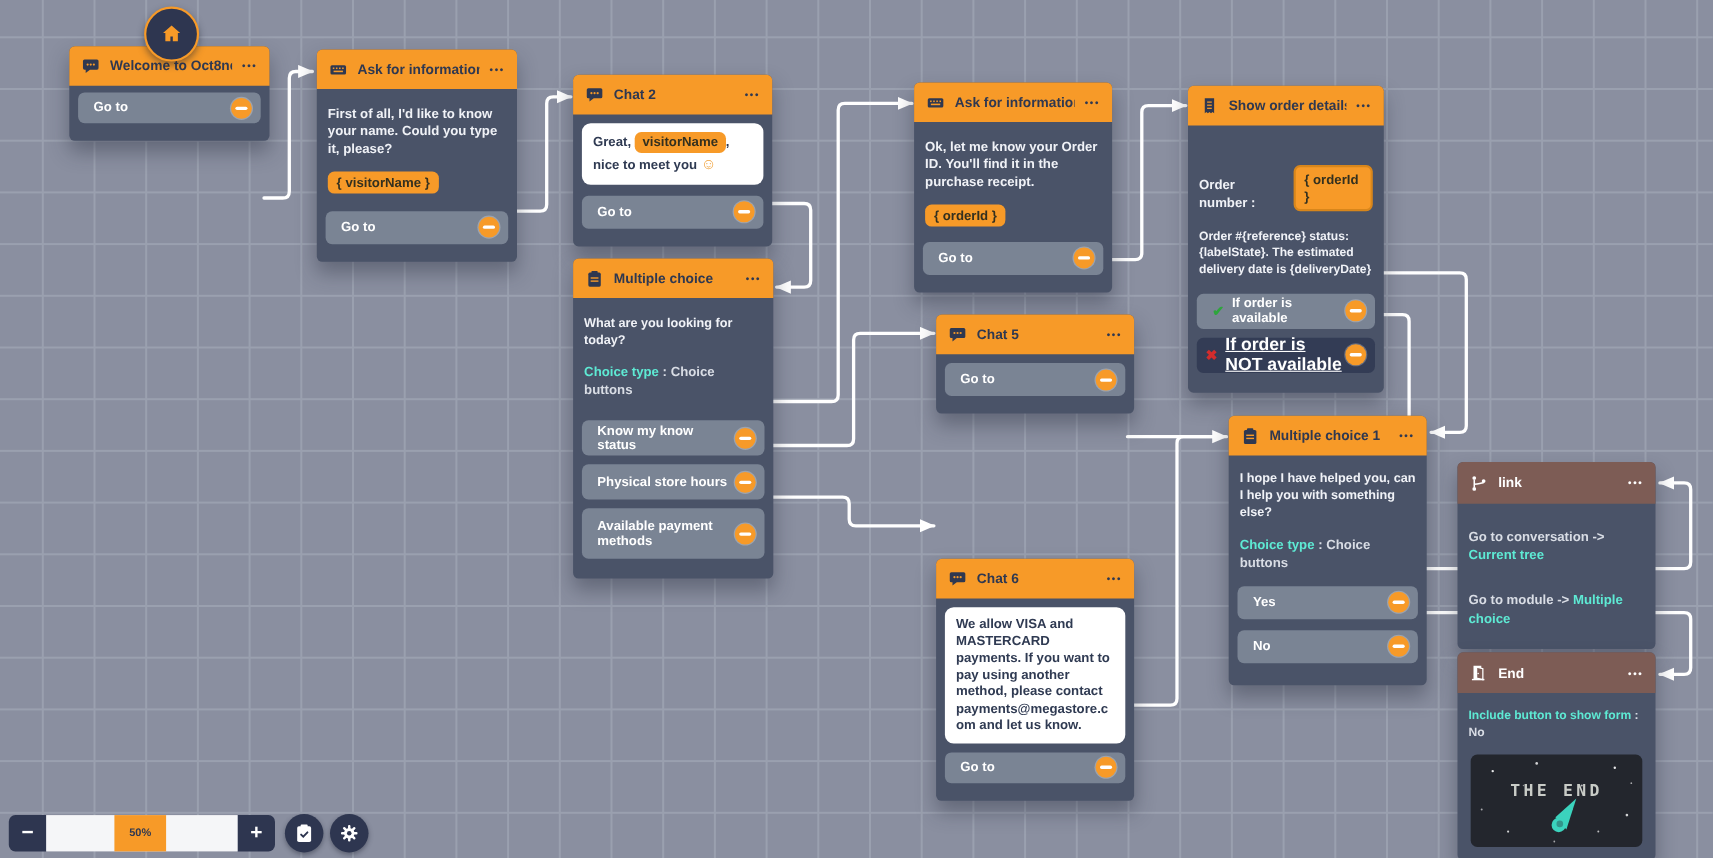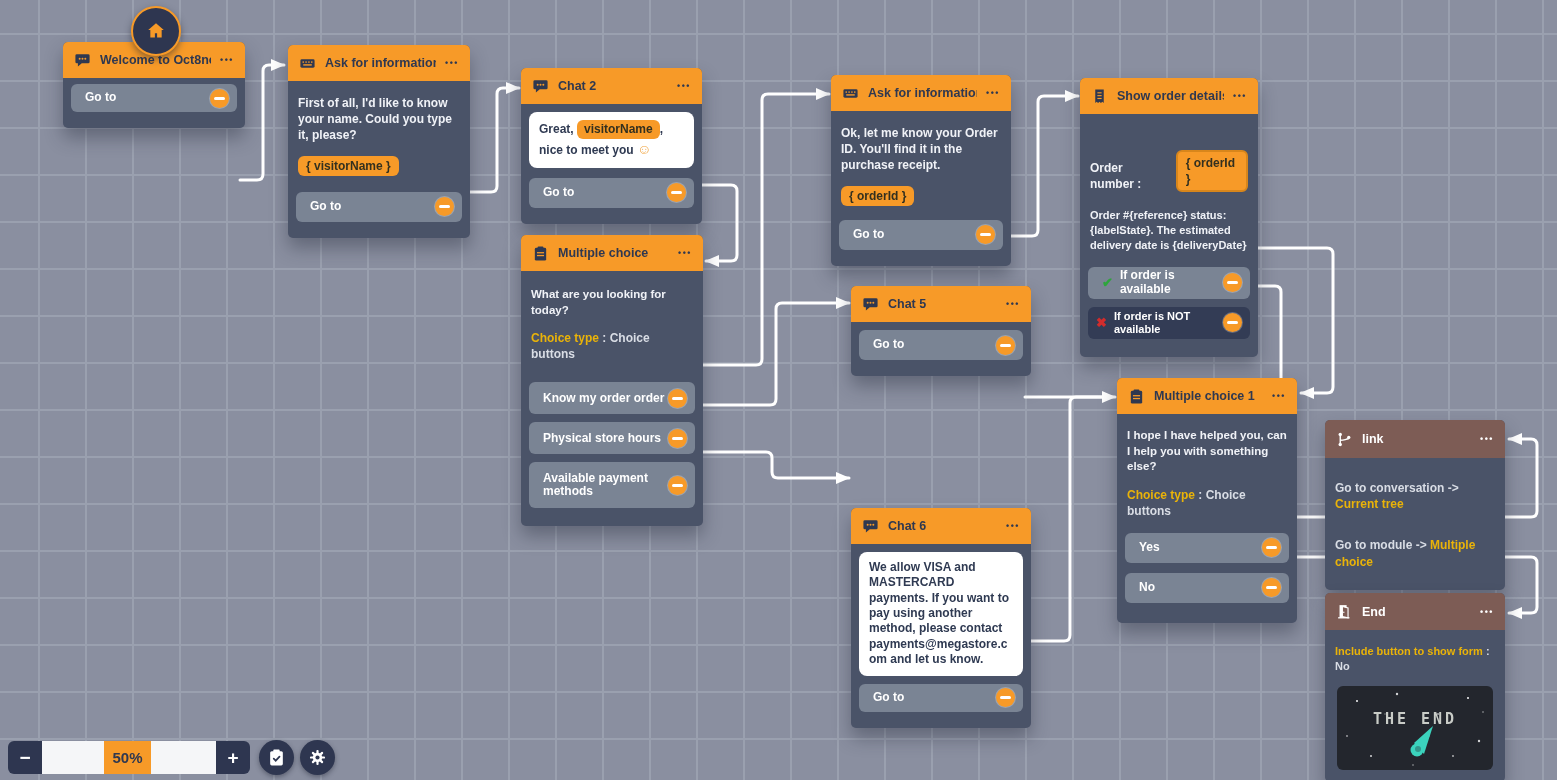--- a/index.html
+++ b/index.html
@@ -35,21 +35,21 @@
   .nhead.brown .menu{color:#FFFFFF;}
   .hicon{width:17px;height:17px;flex:0 0 auto;display:block;}
 
   .wbox{
     background:#FFFFFF;color:#2F3A52;border-radius:8px;
     margin:8px;padding:8px 10px;line-height:1.45;font-weight:600;
   }
   .wbox .b{font-weight:bold;}
   .dtext{margin:14px 10px 0;line-height:1.35;font-weight:600;color:#F0F2F7;}
   .small{font-size:11px;}
-  .lbl{font-weight:bold;color:#eab308;}
+  .lbl{font-weight:bold;color:#5eead4;}
   .val{color:#D9DDE5;font-weight:600;}
 
   .btn{
     background:#7A8494;color:#FFFFFF;border-radius:6px;
     margin:8px;padding:0 8px 0 14px;height:30px;
     display:flex;align-items:center;font-weight:bold;cursor:pointer;
   }
   .btn .btxt{flex:1;line-height:1.15;}
   .btn.dark{background:#333C55;}
   .minus{
@@ -91,21 +91,21 @@
   .controls{position:absolute;left:8px;top:740px;z-index:5;display:flex;align-items:center;}
   .zbtn{
     width:34px;height:33px;background:#2E3650;color:#FFFFFF;border:none;
     font-size:19px;font-weight:bold;cursor:pointer;display:flex;align-items:center;justify-content:center;
   }
   .zbtn.left{border-radius:6px 0 0 6px;}
   .zbtn.right{border-radius:0 6px 6px 0;}
   .ztrack{width:174px;height:33px;background:#F5F6F8;position:relative;}
   .zchip{
     position:absolute;left:62px;top:0;width:47px;height:33px;background:#F79A28;
-    color:#2F3850;font-weight:bold;font-size:15px;
+    color:#2F3850;font-weight:bold;font-size:10px;
     display:flex;align-items:center;justify-content:center;cursor:grab;
   }
   .cbtn{
     width:35px;height:35px;border-radius:50%;background:#2E3650;border:none;cursor:pointer;
     display:flex;align-items:center;justify-content:center;box-shadow:0 2px 5px rgba(30,35,50,.45);
   }
   .cbtn svg{width:19px;height:19px;}
   .gap8{margin-left:9px;}
 </style>
 </head>
@@ -208,21 +208,21 @@
         <rect x="7" y="14" width="10" height="1.8" fill="#F79A28"></rect>
       </svg>
     <span class="ttl">Multiple choice</span>
     <span class="menu">•••</span>
   </div>
   <div class="dtext" style="margin-top:16px;font-size:11.5px;">What are you looking for today?</div>
   <div class="dtext" style="margin-top:12px;">
     <span class="lbl">Choice type</span><span class="val"> : Choice buttons</span>
   </div>
   <div class="btn" style="margin-top:20px;height:32px;">
-    <span class="btxt">Know my order order</span>
+    <span class="btxt">Know my know status</span>
     <span class="minus"></span>
   </div>
   <div class="btn" style="height:32px;">
     <span class="btxt">Physical store hours</span>
     <span class="minus"></span>
   </div>
   <div class="btn" style="height:46px;">
     <span class="btxt">Available payment methods</span>
     <span class="minus"></span>
   </div>
@@ -267,21 +267,21 @@
     <span class="tag ringed">{ orderId }</span>
   </div>
   <div class="dtext small" style="margin-top:16px;font-weight:bold;">Order #{reference} status: {labelState}. The estimated delivery date is {deliveryDate}</div>
   <div class="btn" style="margin-top:14px;height:32px;">
     <span class="ok-mark">✔</span>
     <span class="btxt">If order is available</span>
     <span class="minus"></span>
   </div>
   <div class="btn dark" style="margin-top:6px;height:32px;padding-left:8px;">
     <span class="fail-mark">✖</span>
-    <span class="btxt" style="font-size:11px;">If order is NOT available</span>
+    <span class="btxt" style="font-size:16px;text-decoration:underline;">If order is NOT available</span>
     <span class="minus"></span>
   </div>
   <div style="height:10px;"></div>
 </div>
 
 <div class="node" style="left:851px;top:286px;width:180px;">
   <div class="nhead">
     <svg class="hicon" viewBox="0 0 24 24">
         <path d="M4 3h16a2 2 0 0 1 2 2v9a2 2 0 0 1-2 2h-9l-5.5 4.3V16H4a2 2 0 0 1-2-2V5a2 2 0 0 1 2-2z" fill="#2F3850"></path>
         <circle cx="8" cy="9.5" r="1.4" fill="#F79A28"></circle>

